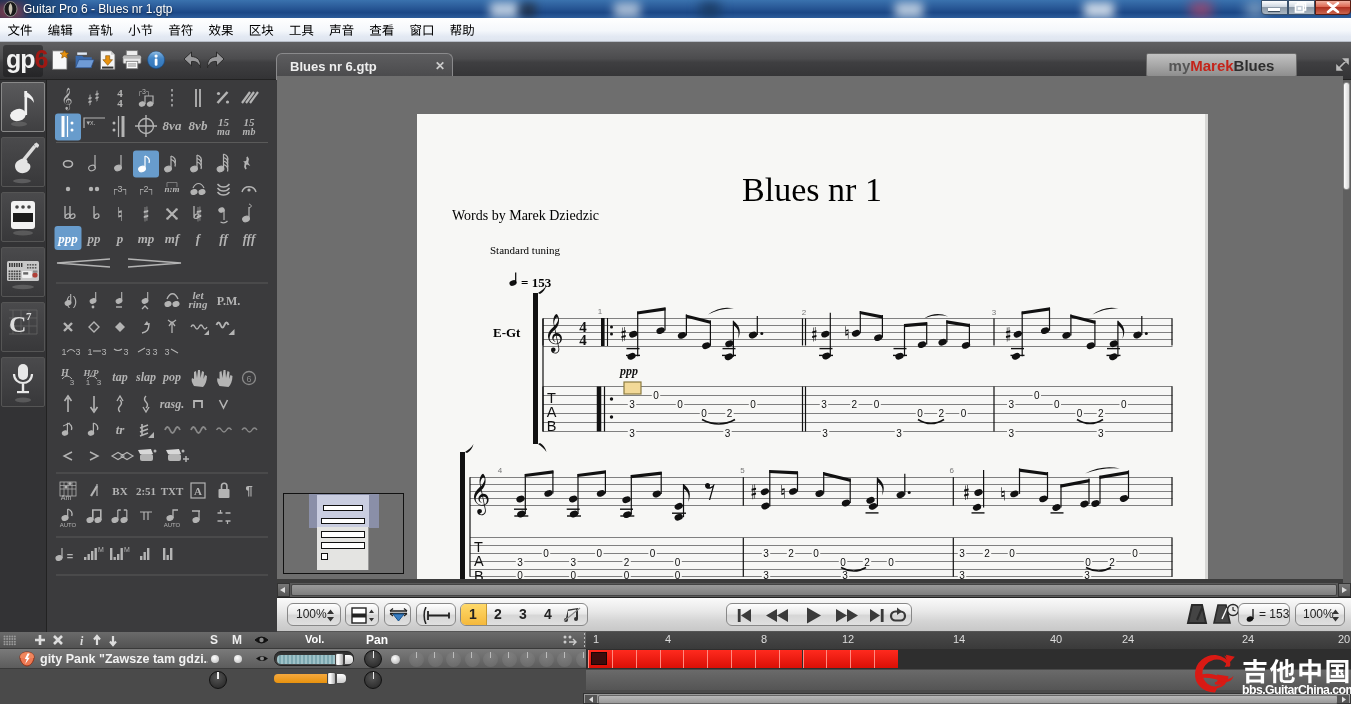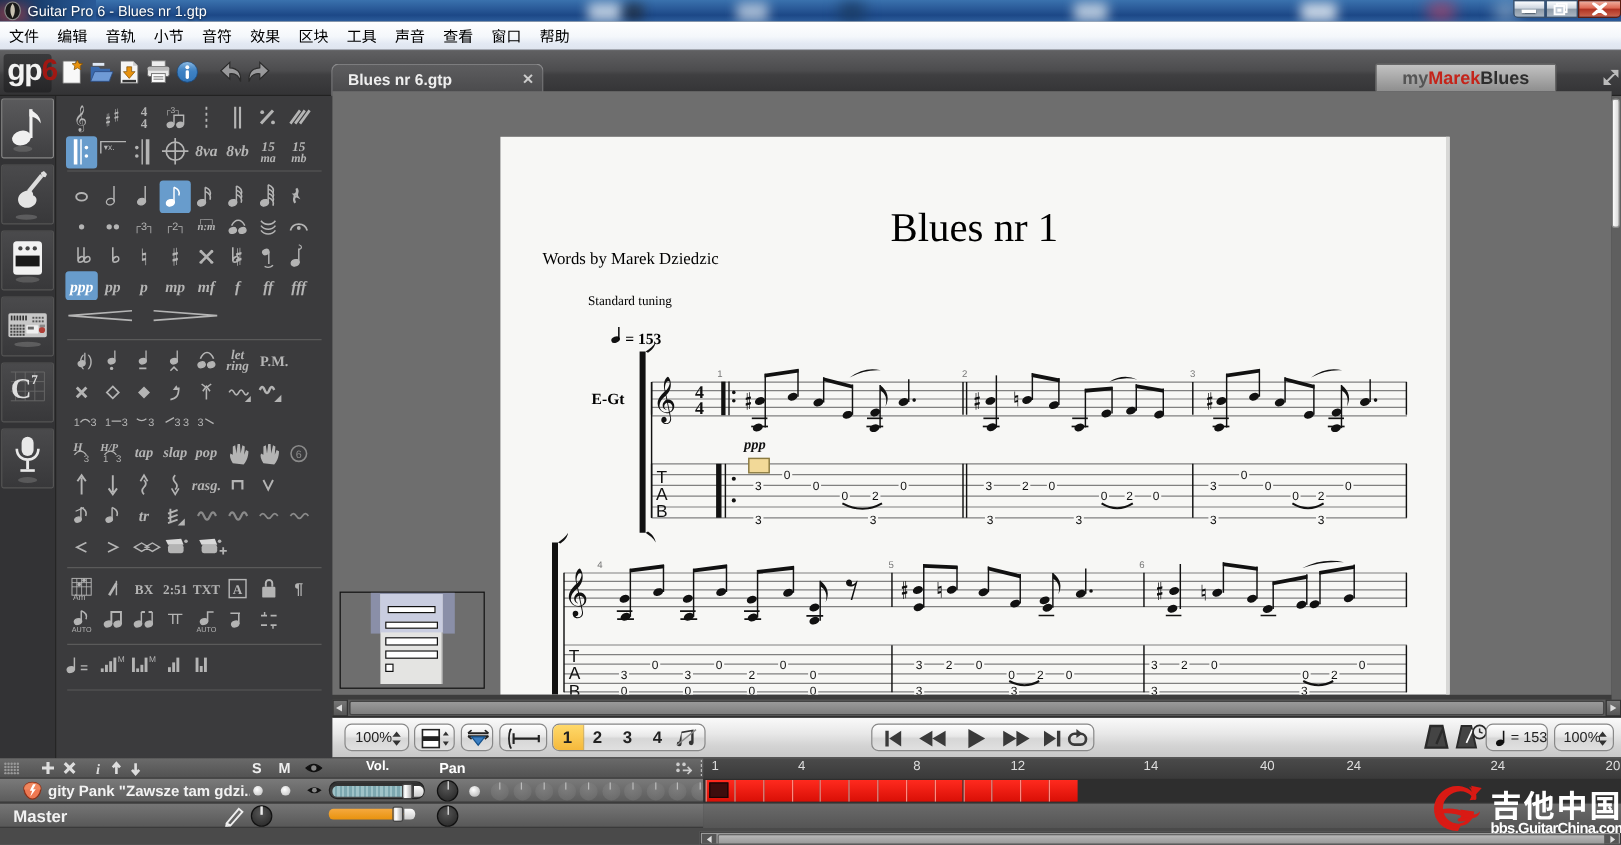--- a/index.html
+++ b/index.html
@@ -1013,26 +1013,20 @@
       <div class="abs" style="left:683.3px;top:17.5px;width:23.9px;height:18.5px;background:linear-gradient(180deg,#ff2a1e,#d90f06);border-left:1px solid #ff8a80"></div>
       <div class="abs" style="left:707.1px;top:17.5px;width:23.9px;height:18.5px;background:linear-gradient(180deg,#ff2a1e,#d90f06);border-left:1px solid #ff8a80"></div>
       <div class="abs" style="left:731.0px;top:17.5px;width:23.9px;height:18.5px;background:linear-gradient(180deg,#ff2a1e,#d90f06);border-left:1px solid #ff8a80"></div>
       <div class="abs" style="left:754.8px;top:17.5px;width:23.9px;height:18.5px;background:linear-gradient(180deg,#ff2a1e,#d90f06);border-left:1px solid #ff8a80"></div>
       <div class="abs" style="left:778.6px;top:17.5px;width:23.9px;height:18.5px;background:linear-gradient(180deg,#ff2a1e,#d90f06);border-left:1px solid #ff8a80"></div>
       <div class="abs" style="left:802.5px;top:17.5px;width:23.9px;height:18.5px;background:linear-gradient(180deg,#ff2a1e,#d90f06);border-left:1px solid #ff8a80"></div>
       <div class="abs" style="left:826.3px;top:17.5px;width:23.9px;height:18.5px;background:linear-gradient(180deg,#ff2a1e,#d90f06);border-left:1px solid #ff8a80"></div>
       <div class="abs" style="left:850.1px;top:17.5px;width:23.9px;height:18.5px;background:linear-gradient(180deg,#ff2a1e,#d90f06);border-left:1px solid #ff8a80"></div>
       <div class="abs" style="left:874.0px;top:17.5px;width:23.9px;height:18.5px;background:linear-gradient(180deg,#ff2a1e,#d90f06);border-left:1px solid #ff8a80"></div>
       <div class="abs" style="left:591px;top:20px;width:16px;height:13px;background:#3d0d0d;border:1px solid #1a0505"></div>
-      <div class="abs" style="left:0;top:37.5px;width:586px;height:20px;background:linear-gradient(180deg,#757575,#585858);border-bottom:1px solid #3a3a3a">
- <span style="position:absolute;left:11px;top:2px;font-size:14px;font-weight:bold;color:#f2f2f2">Master</span>
- <svg style="position:absolute;left:186px;top:1px" width="18" height="18">
-          <path d="M3 15 L13 3 L16 5.5 L6 17 Z M3 15 L2.5 17.5 L6 17" fill="none" stroke="#eee" stroke-width="1.6"></path>
-        </svg>
-</div>
       <div class="abs" style="left:364px;top:38.5px;width:20px;height:18px">
         <div style="width:18px;height:18px;border-radius:50%;background:radial-gradient(circle at 45% 35%,#555,#222);border:1px solid #111"></div>
         <div style="position:absolute;left:8.5px;top:1.5px;width:1.6px;height:7px;background:#eee"></div>
       </div>
       <div class="abs" style="left:209px;top:38.5px;width:18px;height:18px">
         <div style="width:18px;height:18px;border-radius:50%;background:radial-gradient(circle at 45% 35%,#555,#222);border:1px solid #111"></div>
         <div style="position:absolute;left:8.2px;top:1.5px;width:1.6px;height:7px;background:#eee"></div>
       </div>
       <div class="abs" style="left:274px;top:40px;width:80px;height:14px">
  <div style="position:absolute;left:0;top:2px;width:62px;height:9px;background:linear-gradient(180deg,#f5a93e,#e8920e);border-radius:4px"></div>

